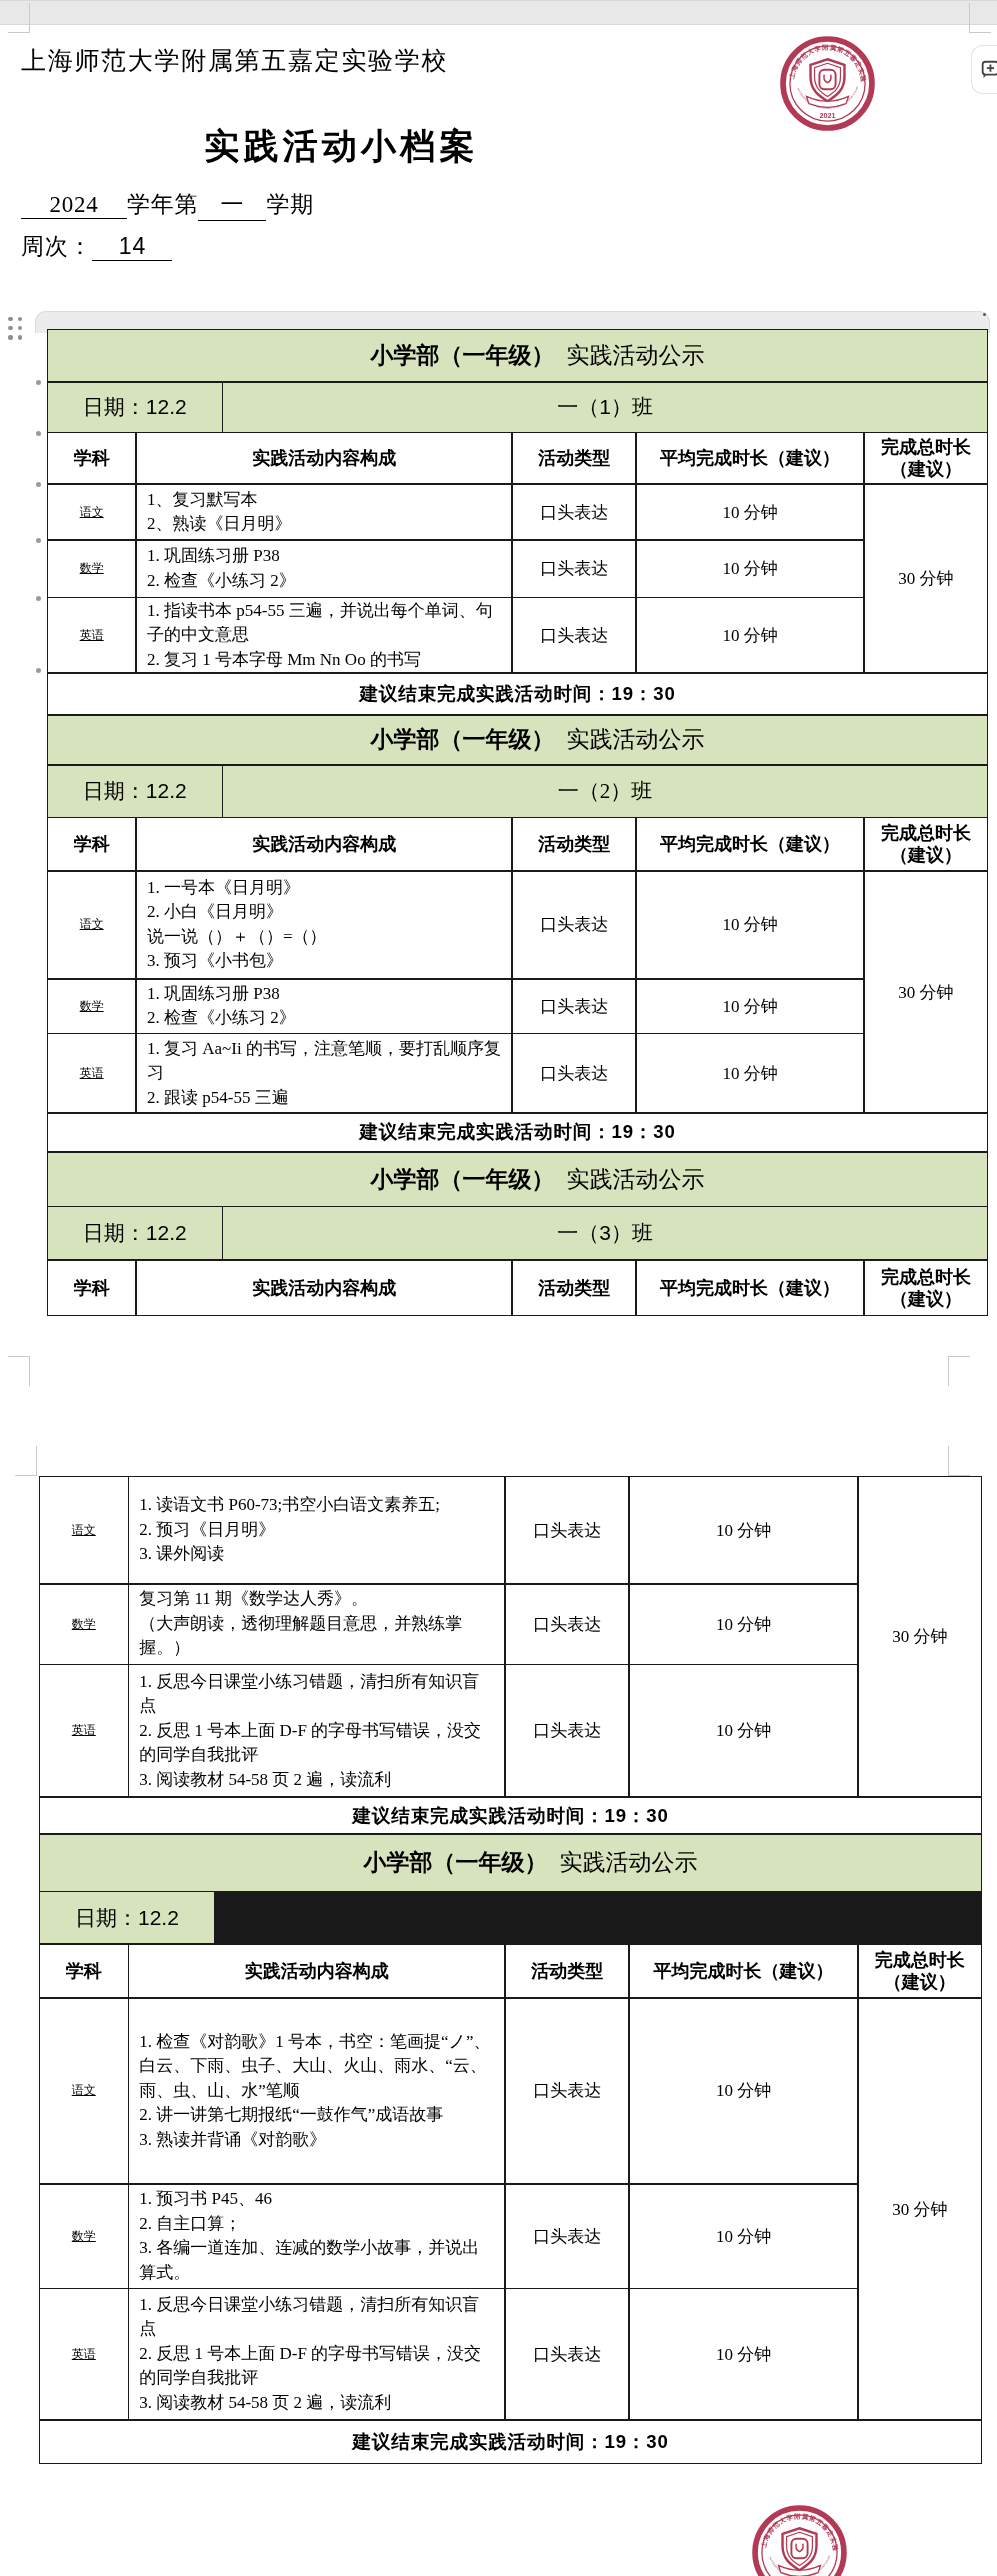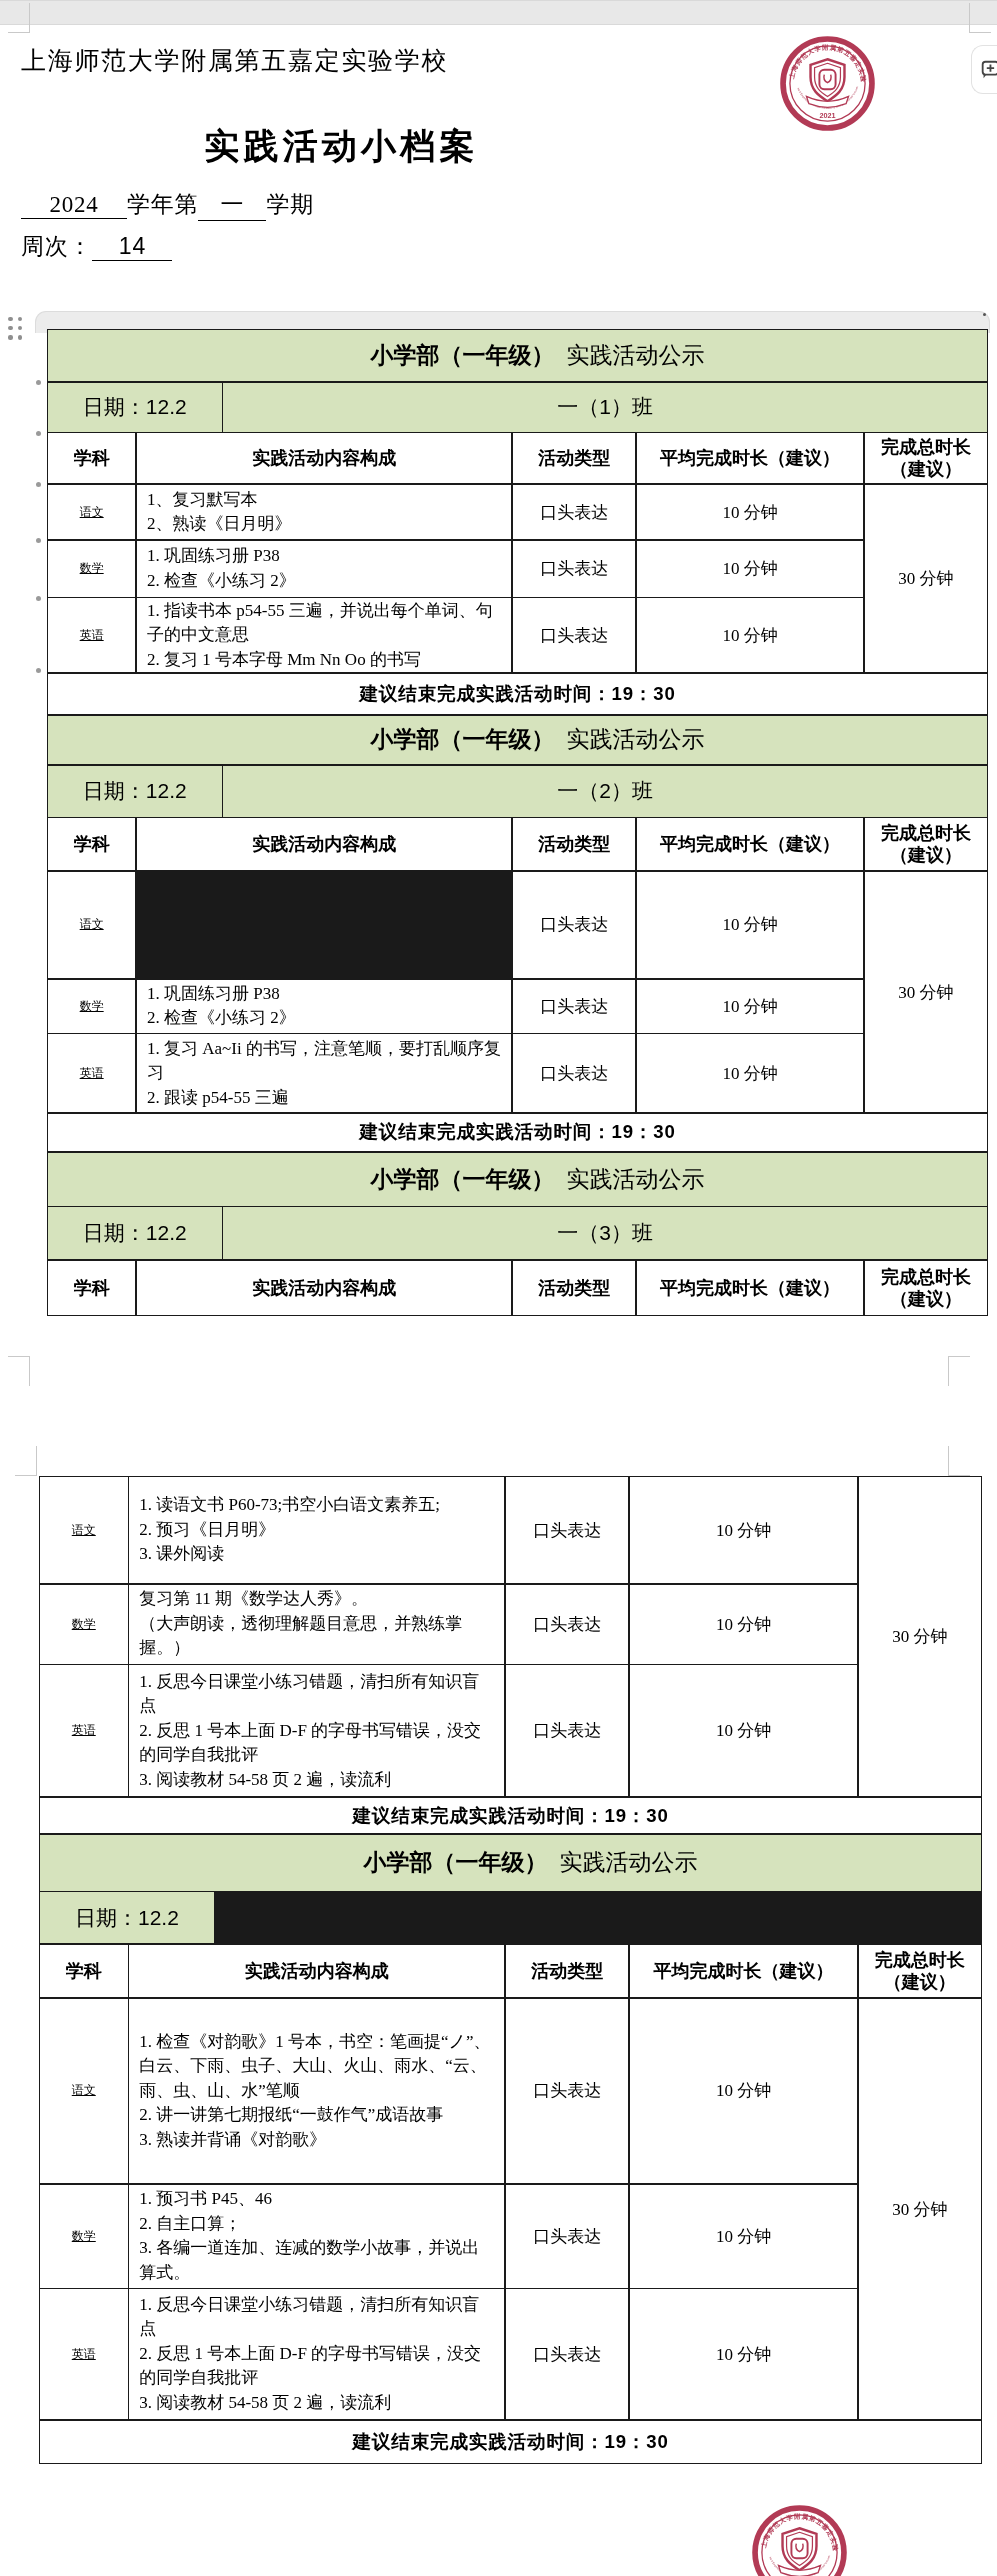--- a/index.html
+++ b/index.html
@@ -218,29 +218,33 @@
   <div class="cell kai val c3" style="grid-row:6;">口头表达</div>
   <div class="cell kai val c4" style="grid-row:6;">10 分钟</div>
 
   <div class="cell foot" style="grid-row:7;">建议结束完成实践活动时间：19：30</div>
 
   <div class="cell green sec-title" style="grid-row:8;">
     <b>小学部（一年级）</b>
     <span>实践活动公示</span>
   </div>
   <div class="cell green date-l" style="grid-row:9;">日期：12.2</div>
-  <div class="cell green date-r" style="grid-row:9;">一（2）班</div>
+  <div class="cell green date-r" style="grid-row:9;font-family:Liberation Serif, serif;">一（2）班</div>
   <div class="cell hc c1" style="grid-row:10;">学科</div>
   <div class="cell hc c2" style="grid-row:10;">实践活动内容构成</div>
   <div class="cell hc c3" style="grid-row:10;">活动类型</div>
   <div class="cell hc c4" style="grid-row:10;">平均完成时长（建议）</div>
   <div class="cell hc c5" style="grid-row:10;white-space:pre-line;">完成总时长
 （建议）</div>
 
   <div class="cell kai subj c1" style="grid-row:11;">语文</div>
+  <div class="cell kai content c2" style="grid-row:11;">1. 一号本《日月明》
+2. 小白《日月明》
+说一说（）＋（）=（）
+3. 预习《小书包》</div>
   <div class="cell kai val c3" style="grid-row:11;">口头表达</div>
   <div class="cell kai val c4" style="grid-row:11;">10 分钟</div>
   <div class="cell kai val c5" style="grid-row:11/14;">30 分钟</div>
 
   <div class="cell kai subj c1" style="grid-row:12;">数学</div>
   <div class="cell kai content c2" style="grid-row:12;">1. 巩固练习册 P38
 2. 检查《小练习 2》</div>
   <div class="cell kai val c3" style="grid-row:12;">口头表达</div>
   <div class="cell kai val c4" style="grid-row:12;">10 分钟</div>
 

